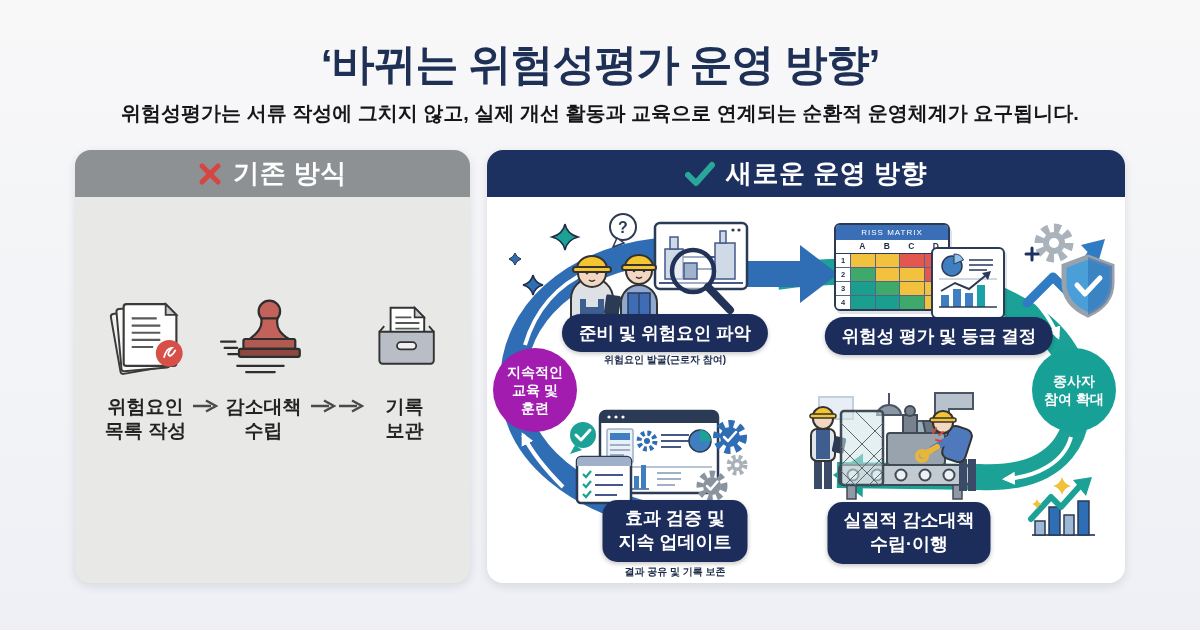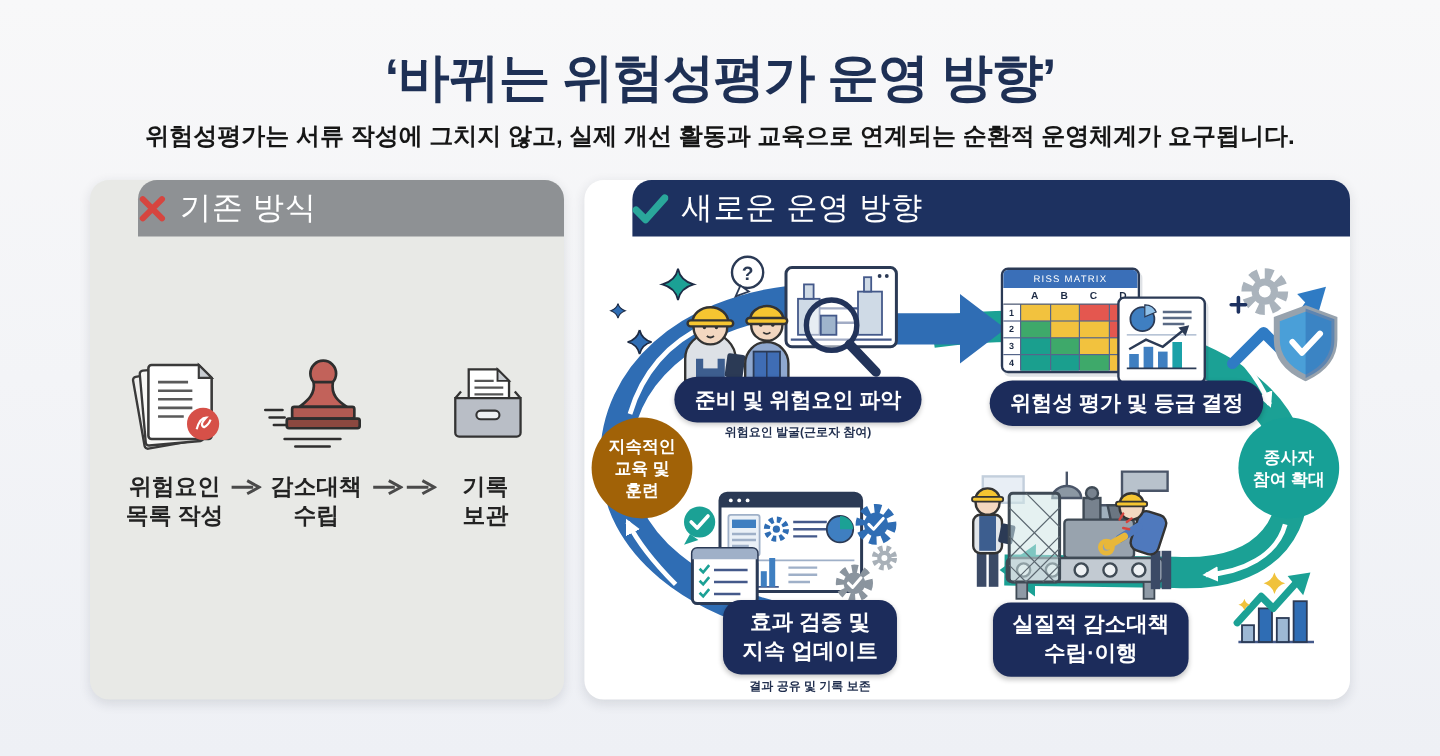--- a/index.html
+++ b/index.html
@@ -5,21 +5,21 @@
   html,body{margin:0;padding:0;width:1200px;height:630px;overflow:hidden;
     font-family:"Liberation Sans","DejaVu Sans",sans-serif;
     background:linear-gradient(180deg,#f8f8f9 0%,#eef0f5 100%);}
   .title{position:absolute;left:0;top:36px;width:1200px;text-align:center;
     font-size:43px;font-weight:bold;color:#1e3055;letter-spacing:-1px;}
   .subtitle{position:absolute;left:0;top:100px;width:1200px;text-align:center;
     font-size:20px;font-weight:bold;color:#161616;}
   
   .panel{position:absolute;top:150px;border-radius:16px;box-shadow:0 3px 10px rgba(30,40,60,.12);}
   .panel-header{height:47px;border-radius:16px 16px 0 0;display:flex;align-items:center;
-    gap:11px;color:#fff;font-size:26px;font-weight:normal;letter-spacing:.5px;margin-left:40px;}
+    justify-content:center;gap:11px;color:#fff;font-size:26px;font-weight:bold;letter-spacing:.5px;}
   .opanel{left:75px;width:395px;height:433px;background:#e8e9e6;}
   .opanel .panel-header{background:#8e9194;}
   .npanel{left:487px;width:638px;height:433px;background:#ffffff;}
   .npanel .panel-header{background:#1d3160;}
   
   .steps-row{position:absolute;left:0;top:147px;width:395px;display:flex;
     justify-content:center;align-items:flex-start;}
   .step{display:flex;flex-direction:column;align-items:center;}
   .step-label{margin-top:14px;font-size:19px;font-weight:bold;color:#232323;
     line-height:1.28;text-align:center;white-space:nowrap;}
@@ -30,21 +30,21 @@
   .pill{position:absolute;transform:translateX(-50%);background:#1c2c5b;color:#fff;
     font-weight:bold;z-index:4;box-shadow:0 2px 4px rgba(0,0,0,.22);}
   .pill-line{border-radius:19px;padding:7px 17px;font-size:17.5px;white-space:nowrap;}
   .pill-box{border-radius:15px;padding:7px 16px;font-size:18px;text-align:center;line-height:1.32;}
   .pill-box span{display:block;white-space:nowrap;}
   .cap{position:absolute;transform:translateX(-50%);color:#1f2d4d;font-weight:bold;
     font-size:10px;white-space:nowrap;z-index:4;}
   .cyc{position:absolute;width:84px;height:84px;border-radius:50%;display:flex;flex-direction:column;
     align-items:center;justify-content:center;color:#fff;font-weight:bold;font-size:14px;
     line-height:1.3;text-align:center;z-index:3;}
-  .cyc-blue{background:#a16207;left:6px;top:151px;}
+  .cyc-blue{background:#a21caf;left:6px;top:151px;}
   .cyc-teal{background:#17a096;left:545px;top:151px;}
   
   .matrix-card{position:absolute;left:347px;top:26px;width:112px;border:2px solid #2b3a55;
     border-radius:6px;background:#fff;overflow:hidden;z-index:2;box-shadow:2px 3px 0 rgba(43,58,85,.15);}
   .matrix-title{height:15px;background:#3a6fb8;color:#fff;font-size:8px;font-weight:normal;
     text-align:center;line-height:15px;letter-spacing:1px;}
   .matrix-cols{display:grid;grid-template-columns:14px repeat(4,1fr);height:13px;
     border-bottom:1px solid #2b3a55;background:#fff;}
   .matrix-cols div{font-size:8.5px;font-weight:bold;color:#1d2b45;text-align:center;line-height:13px;}
   .matrix-grid{display:grid;grid-template-columns:14px repeat(4,1fr);grid-auto-rows:13px;

